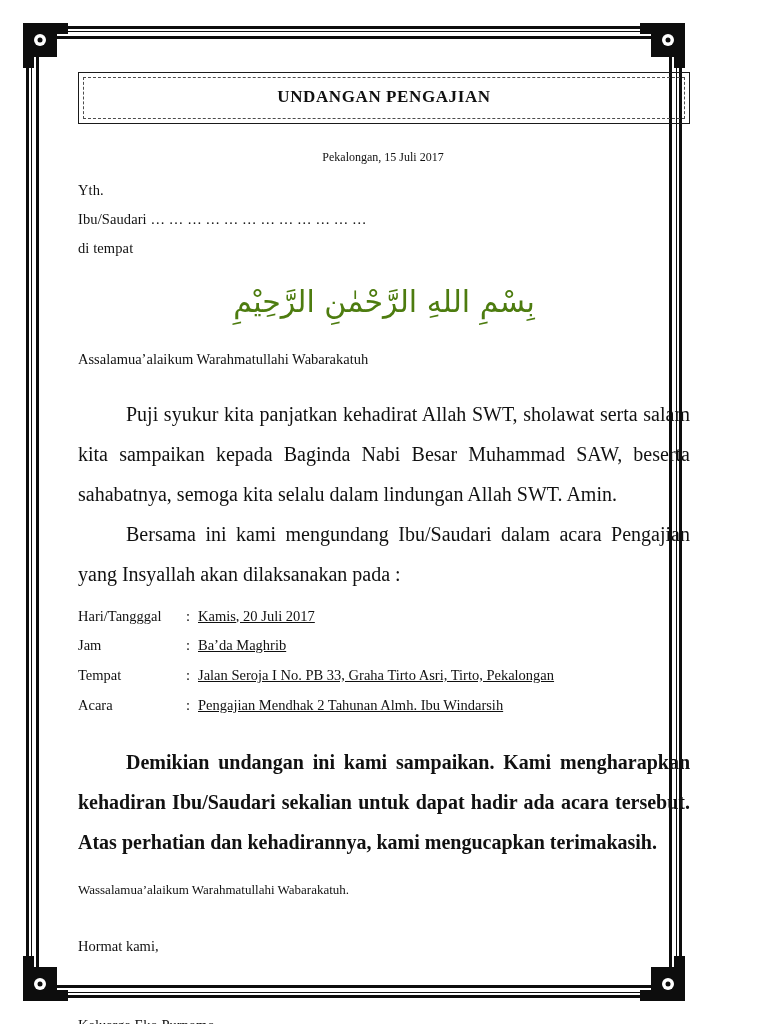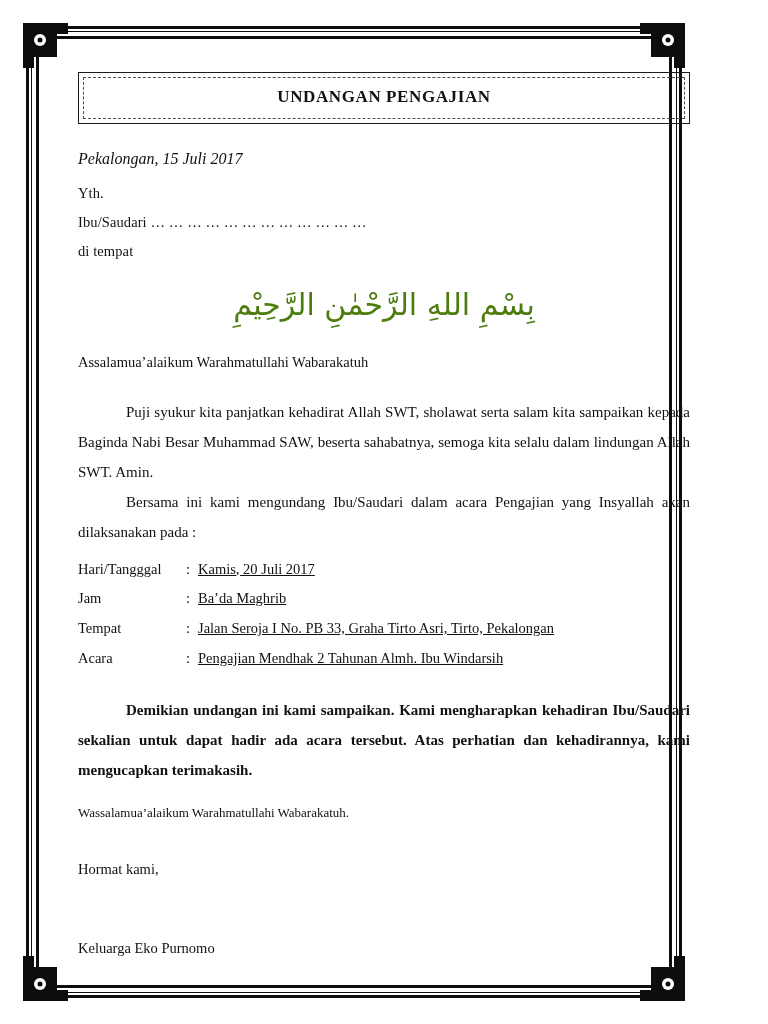--- a/index.html
+++ b/index.html
@@ -114,25 +114,24 @@
     text-align: center;
   }
   .title-text {
     font-family: "Liberation Serif", serif;
     font-size: 17px;
     font-weight: bold;
     letter-spacing: 0.6px;
   }
 
   .date-line {
-    text-align: left;
-    font-size: 16px;
+    text-align: center;
+    font-size: 12px;
     margin-bottom: 17px;
     padding-right: 2px;
-    font-style: italic;
   }
 
   .addr-line {
     font-size: 14.5px;
     margin-bottom: 12px;
     letter-spacing: 0.1px;
   }
 
   .basmallah {
     text-align: center;
@@ -143,21 +142,21 @@
     direction: rtl;
     color: #4d7c0f;
   }
 
   .salam {
     font-size: 14.5px;
     margin-bottom: 26px;
   }
 
   .para {
-    font-size: 15px;
+    font-size: 20px;
     line-height: 2.0;
     text-align: justify;
     text-indent: 48px;
     margin-bottom: 0;
   }
 
   .details {
     margin-top: 8px;
     font-size: 14.5px;
     line-height: 2.05;

